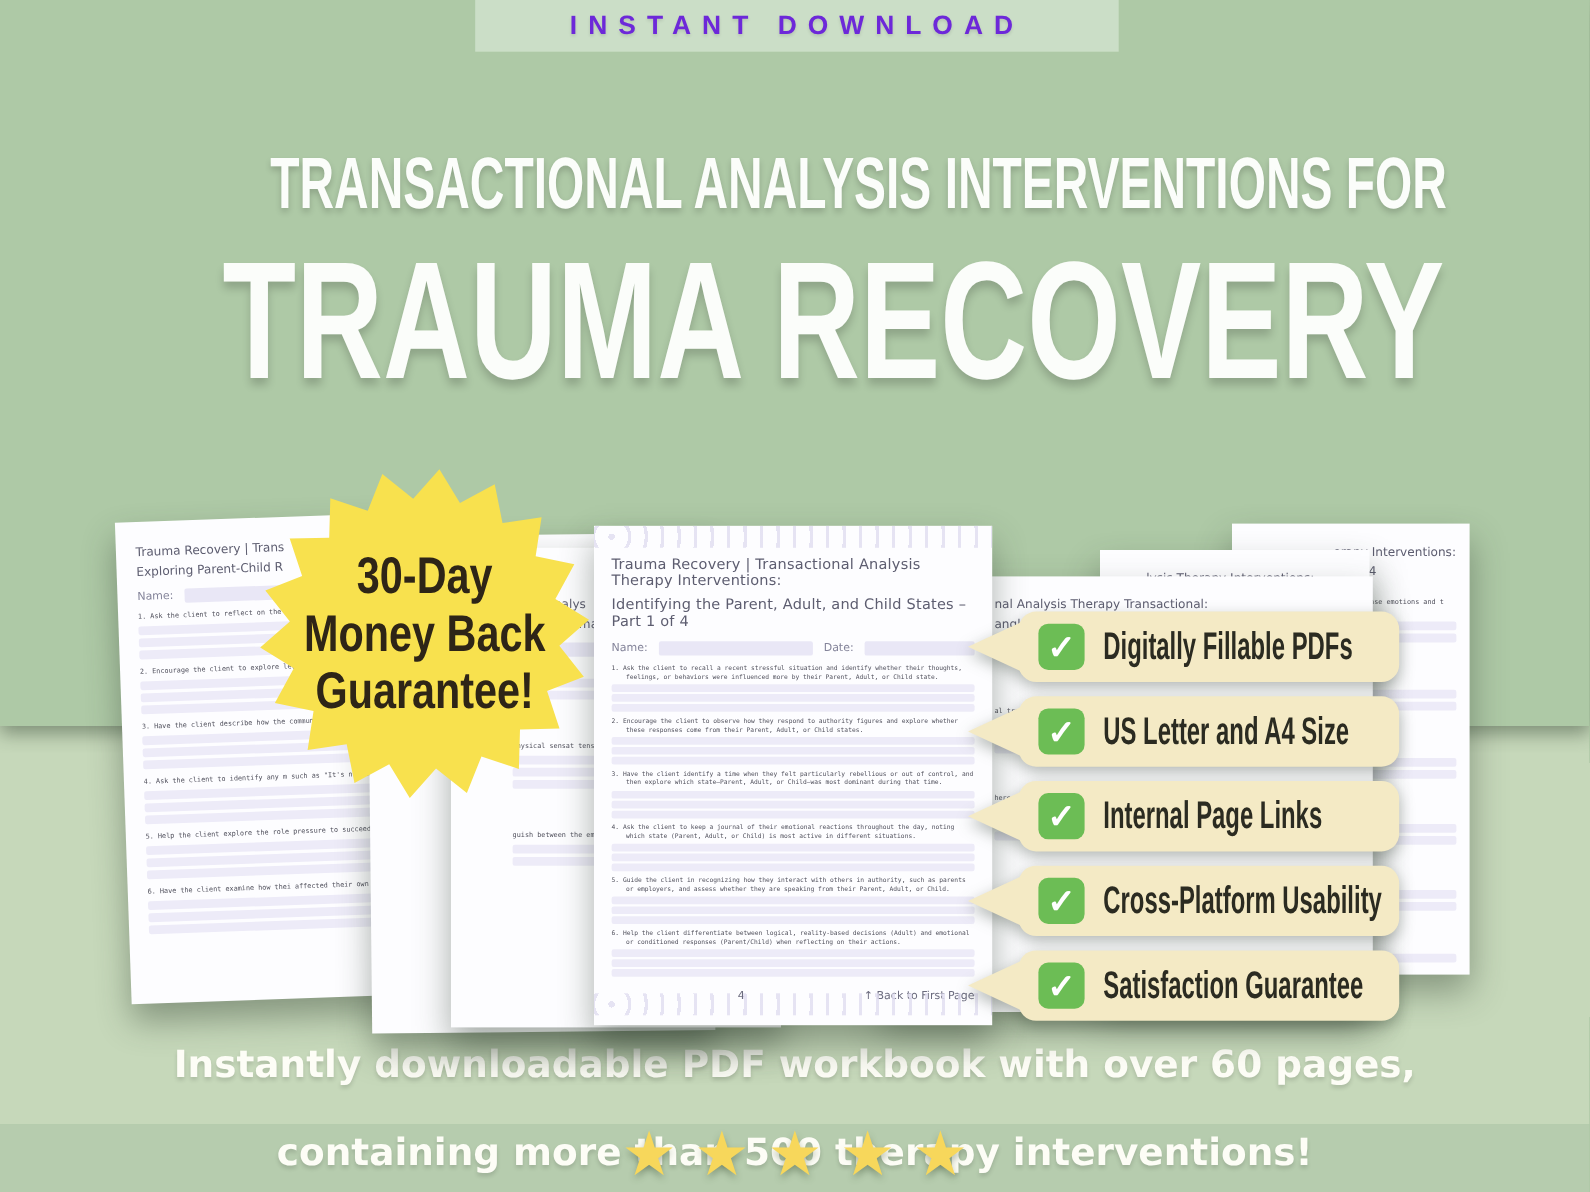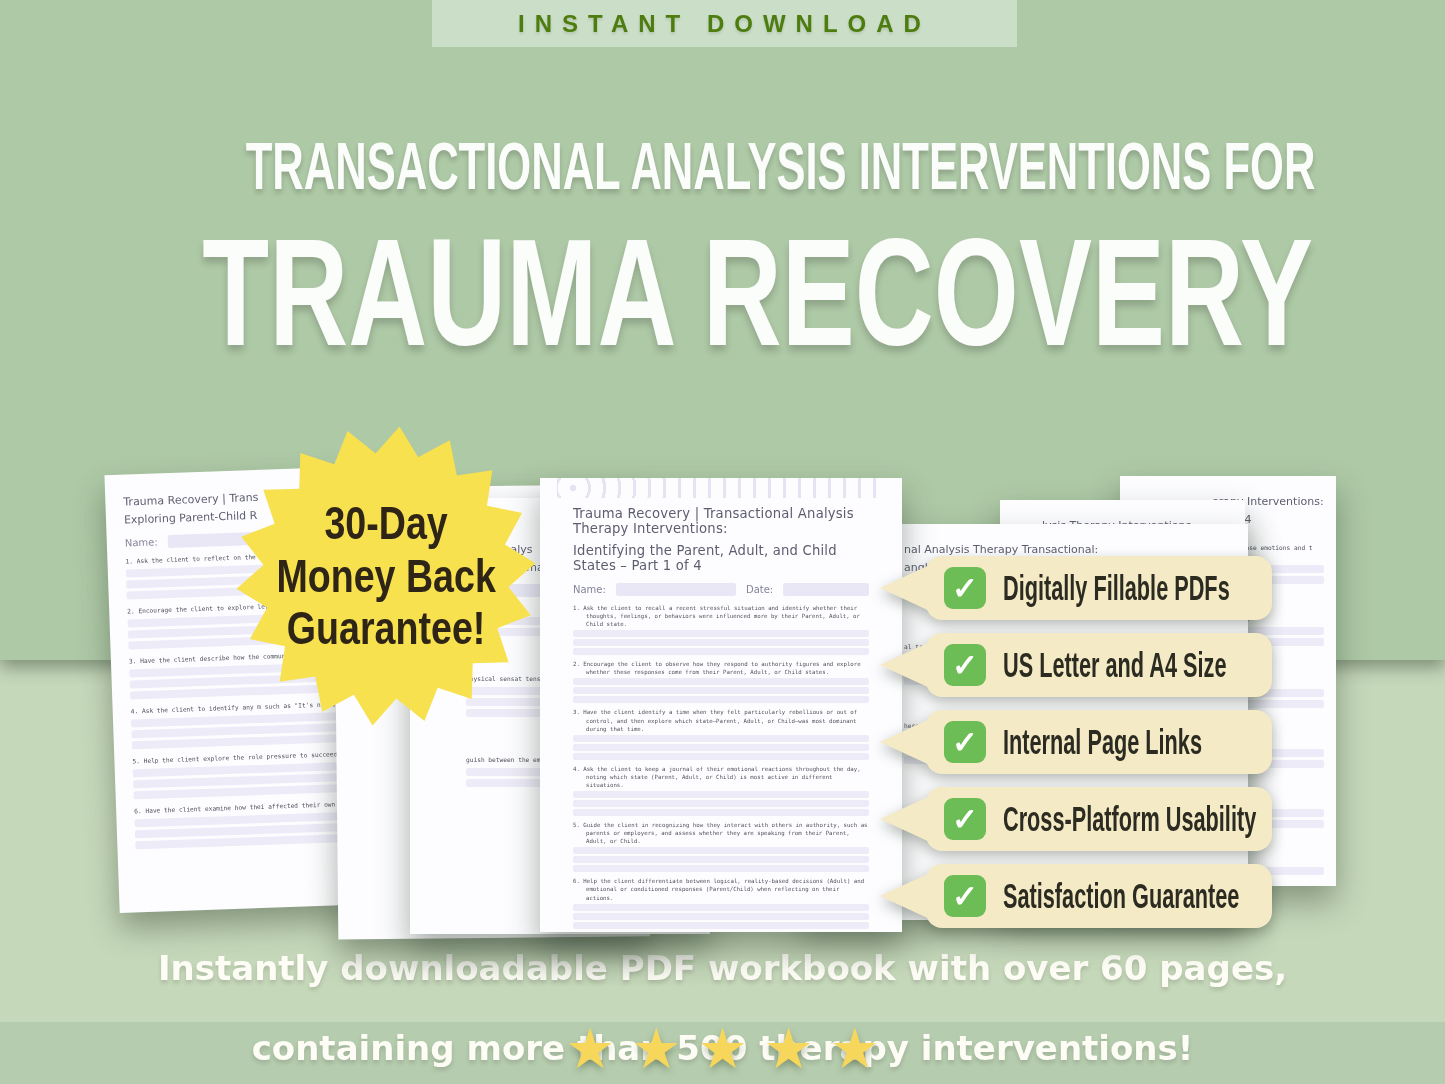--- a/index.html
+++ b/index.html
@@ -8,21 +8,21 @@
 
   
   .band-top{position:absolute;left:0;top:0;width:1445px;height:660px;background:#aec9a6;
             box-shadow:0 7px 16px rgba(35,50,35,.45);z-index:1;}
   .band-mid{position:absolute;left:0;top:660px;width:1445px;height:362px;background:#c6d8ba;z-index:0;}
   .band-bottom{position:absolute;left:0;top:1022px;width:1445px;height:62px;background:#b6ccae;z-index:0;}
 
   
   .banner{position:absolute;left:432px;top:0;width:585px;height:47px;background:#cbdec7;
           display:flex;align-items:center;justify-content:center;z-index:2;}
-  .banner span{color:#4d7c0f;font-weight:bold;font-size:24px;letter-spacing:10px;
+  .banner span{color:#6d28d9;font-weight:bold;font-size:24px;letter-spacing:10px;
                text-shadow:0 2px 3px rgba(0,0,0,.12);}
 
   
   .title1{position:absolute;left:0;top:128px;width:1445px;text-align:center;z-index:2;
           color:#fbfdfa;font-weight:bold;font-size:66px;white-space:nowrap;
           transform:scaleX(.66);transform-origin:center;
           text-shadow:0 4px 7px rgba(0,0,0,.18);}
   .title2{position:absolute;left:0;top:216px;width:1445px;text-align:center;z-index:2;
           color:#fbfdfa;font-weight:bold;font-size:152px;line-height:1;white-space:nowrap;
           transform:scaleX(.72);transform-origin:center;
@@ -30,21 +30,21 @@
 
   
   .doc{position:absolute;background:#fdfdff;box-sizing:border-box;overflow:hidden;
        box-shadow:0 16px 30px rgba(45,60,45,.42);}
   .doc-l1{left:112px;top:470px;width:292px;height:438px;transform:rotate(-2deg);z-index:3;padding:16px 18px;}
   .doc-l2{left:336px;top:486px;width:312px;height:452px;transform:rotate(-.6deg);z-index:4;padding:14px 18px 14px 86px;}
   .doc-l3{left:410px;top:498px;width:300px;height:436px;z-index:5;padding:14px 18px 14px 56px;}
   .doc-r1{left:800px;top:524px;width:448px;height:396px;z-index:6;padding:14px 20px 14px 104px;}
   .doc-r2{left:1000px;top:500px;width:245px;height:408px;z-index:5;padding:14px 14px 14px 42px;}
   .doc-r3{left:1120px;top:476px;width:216px;height:410px;z-index:4;padding:14px 12px 14px 92px;}
-  .doc-center{left:540px;top:478px;width:362px;height:454px;z-index:7;padding:8px 33px;}
+  .doc-center{left:540px;top:478px;width:362px;height:454px;z-index:7;padding:8px 16px;}
 
   .deco{height:20px;margin:-8px -16px 8px;
         background:repeating-radial-gradient(circle at 16px 10px,#e0ddf0 0 3px,rgba(224,221,240,0) 3px 15px);
         opacity:.8;}
   .dhead{font-family:"DejaVu Sans",sans-serif;font-size:11px;color:#5d5d70;margin:5px 0 2px;}
   .doc-center .dhead{font-size:13.2px;margin:7px 0 3px;letter-spacing:.2px;}
   .fieldrow{display:flex;gap:10px;align-items:center;margin:10px 0 8px;}
   .flabel{font-family:"DejaVu Sans",sans-serif;font-size:10px;color:#84849a;}
   .fbar{display:inline-block;background:#e9e7f6;height:13px;border-radius:2px;width:140px;}
   .fieldrow .fbar:last-child{width:100px;}

